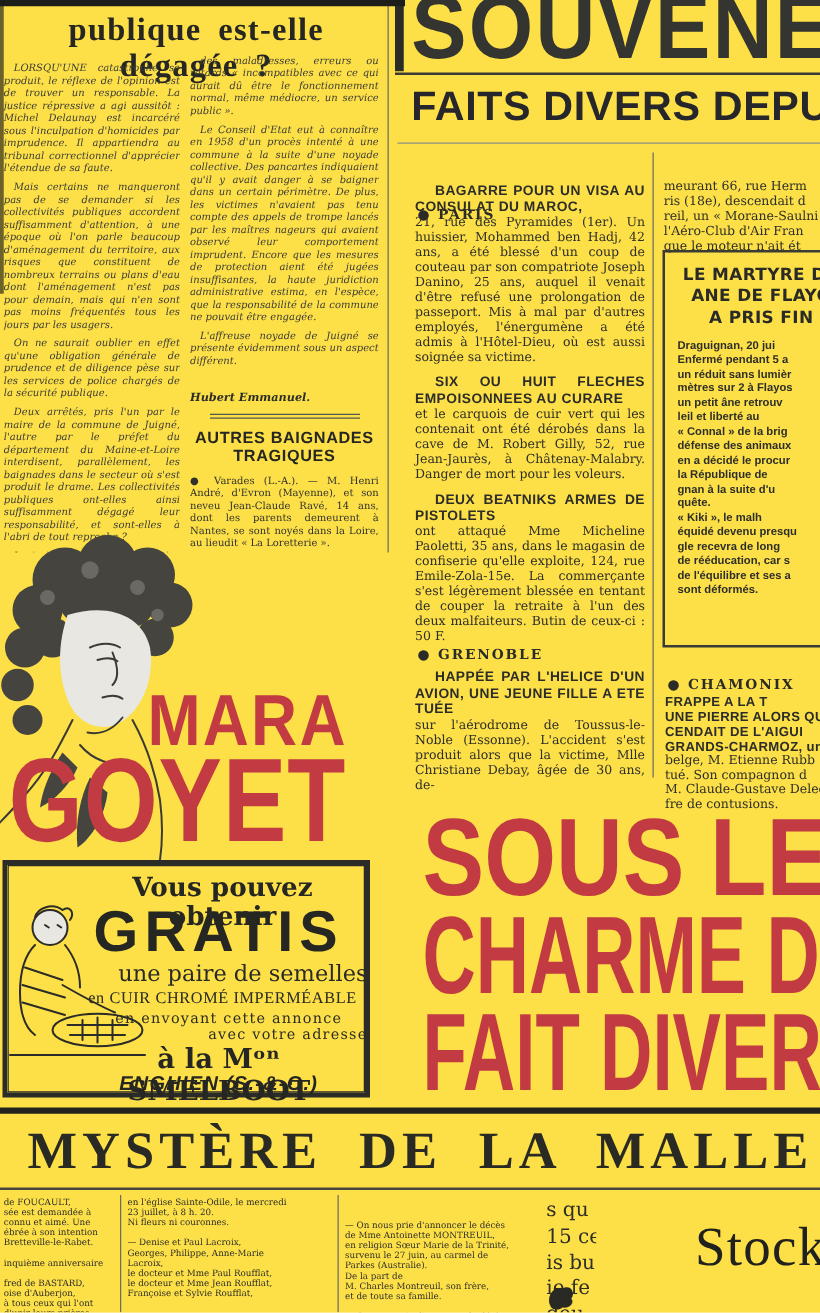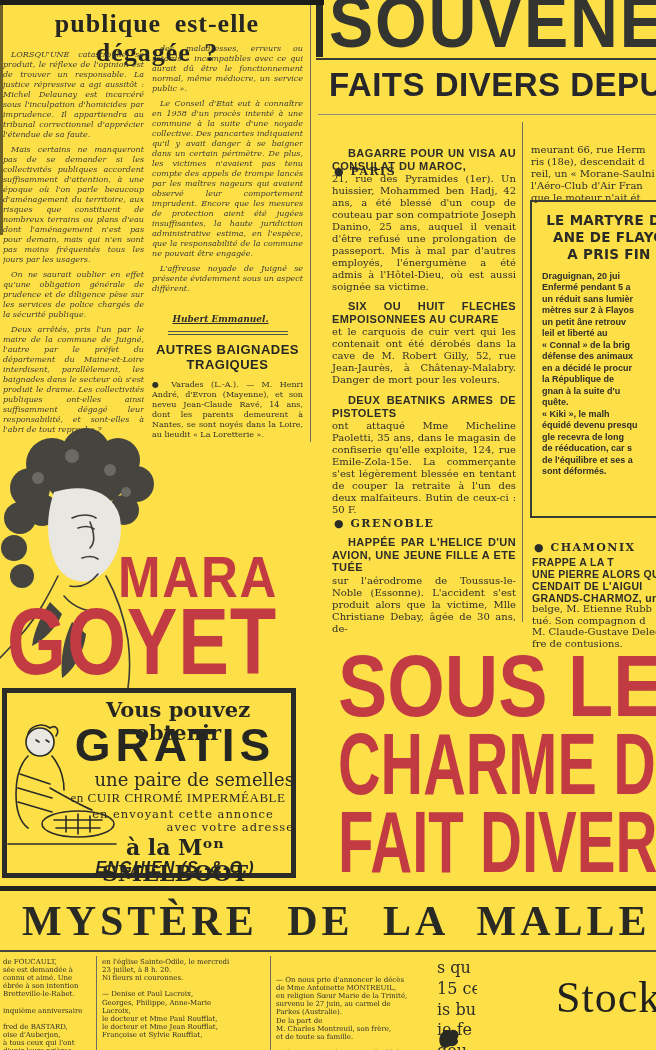--- a/index.html
+++ b/index.html
@@ -9,21 +9,21 @@
   .abs{position:absolute;}
   
   .lp-headline{left:6px;top:10px;width:302px;text-align:center;
     font:700 26px/1.1 "Liberation Serif",serif;color:#262622;letter-spacing:1px;word-spacing:6px;}
   .news-it{font:italic 8px/1.25 "DejaVu Serif",serif;text-align:justify;color:#3c3c37;}
   .news-it p{margin:0 0 5px;text-indent:8px;}
   .news-ro{font:8px/1.25 "DejaVu Serif",serif;text-align:justify;color:#32322d;}
   .news-ro p{margin:0 0 6px;}
   .col1{left:3px;top:50px;width:141px;height:392px;overflow:hidden;}
   .col2{left:152px;top:44px;width:151px;height:400px;overflow:hidden;}
-  .sig{font:italic 700 9px/1.2 "DejaVu Serif",serif;text-align:center;padding-right:14px;margin:20px 0 6px;color:#2c2c28;text-decoration:underline;}
+  .sig{font:italic 700 9px/1.2 "DejaVu Serif",serif;text-align:left;padding-right:14px;margin:20px 0 6px;color:#2c2c28;}
   .divider{border-top:1px solid #55554f;border-bottom:1px solid #55554f;height:2px;width:120px;margin:0 auto 8px;}
   .baignades-title{font:700 13px/1.15 "Liberation Sans",sans-serif;text-align:center;
     color:#262622;letter-spacing:.5px;white-space:pre-line;margin-bottom:7px;}
   .vrule{background:#6d6d66;width:1px;}
   
   .banner-bar{left:316px;top:0;width:7px;height:57px;background:#2b2b27;}
   .banner{left:329px;top:-14px;font:800 72px/1 "Liberation Sans",sans-serif;color:#343430;
     letter-spacing:2px;transform:scaleX(.92);transform-origin:0 0;white-space:nowrap;}
   .banner-under{left:316px;top:58px;width:340px;height:2px;background:#3a3a35;}
   .subbanner{left:329px;top:67px;font:800 33px/1.1 "Liberation Sans",sans-serif;color:#26262b;

